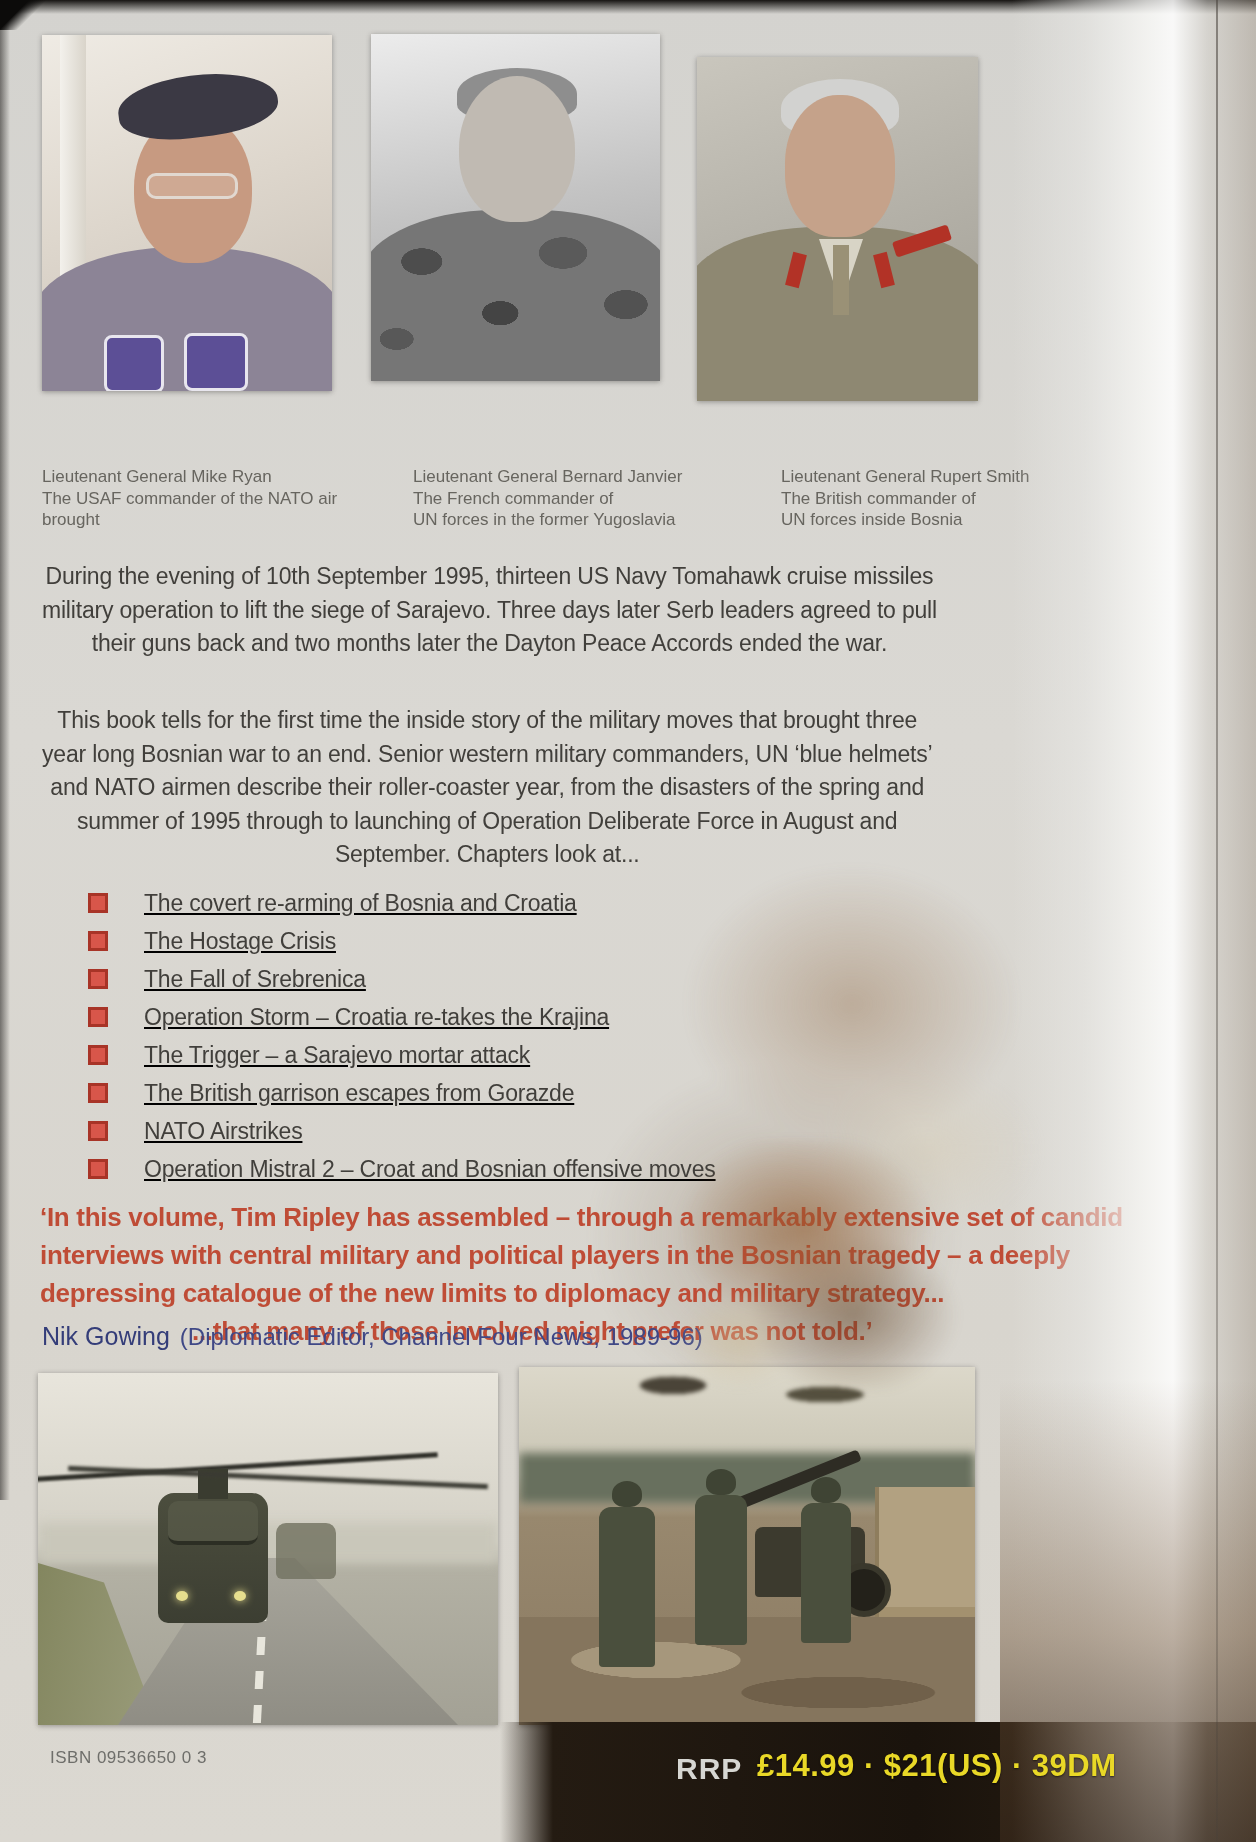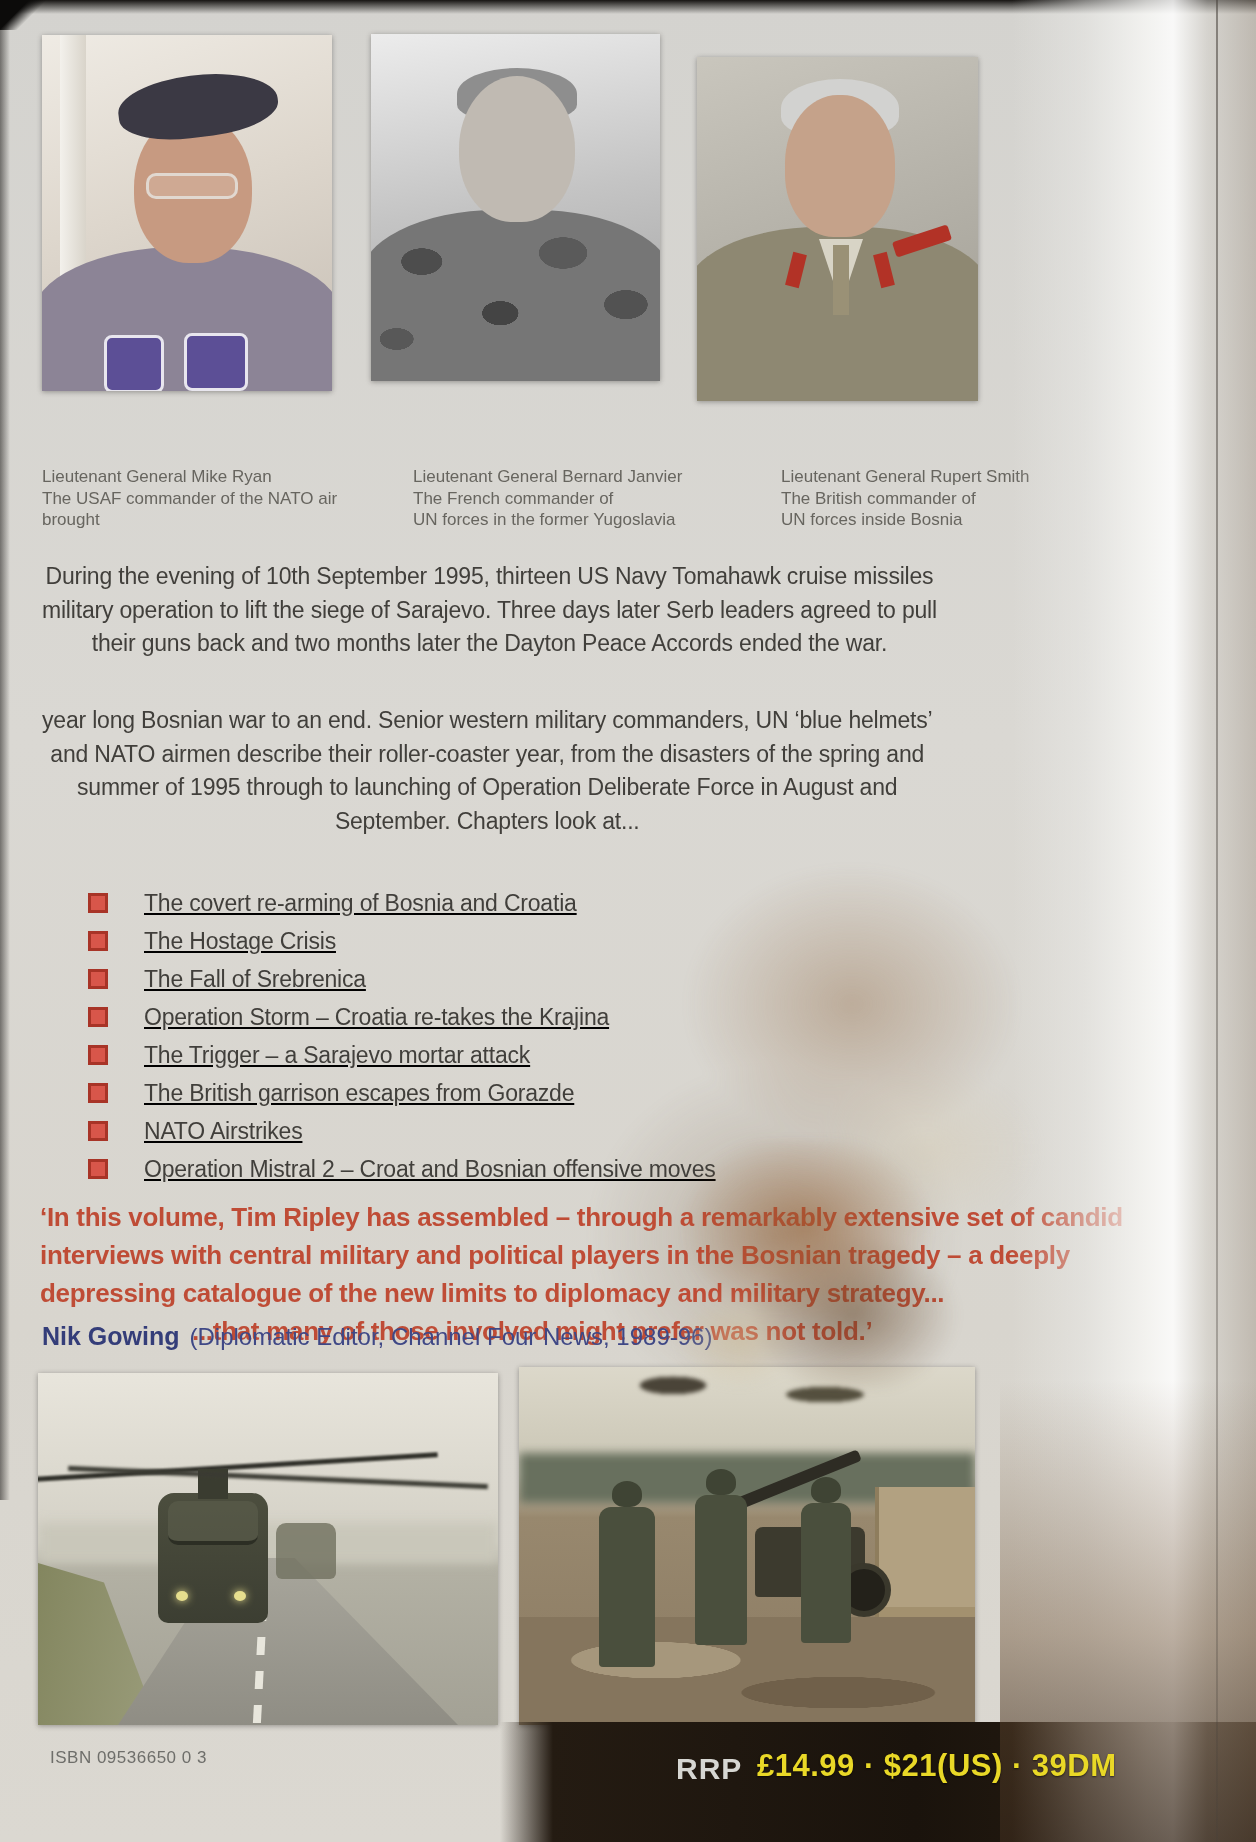--- a/index.html
+++ b/index.html
@@ -88,21 +88,21 @@
   .bullets{position:absolute;left:88px;top:884px;z-index:3;text-decoration:underline;}
   .bullet-row{display:flex;align-items:center;height:38px;}
   .bullet-sq{width:20px;height:20px;background:#d8564a;border:3px solid #a83427;box-sizing:border-box;margin-right:36px;flex:none;}
   .bullet-tx{font-size:23px;color:#413f3b;letter-spacing:-0.2px;white-space:nowrap;}
 
   .quote{position:absolute;left:40px;top:1198px;z-index:3;color:#bf4c36;font-size:26px;line-height:38px;font-weight:700;letter-spacing:-0.3px;}
   .quote div{white-space:nowrap;}
   .quote .q4{padding-left:152px;}
 
   .attribution{position:absolute;left:42px;top:1322px;z-index:3;font-size:24px;color:#3f4886;}
-  .attribution .name{font-weight:700;color:#343d79;font-size:25px;margin-right:10px;}
+  .attribution .name{font-weight:400;color:#343d79;font-size:25px;margin-right:10px;}
 
   
   .ph-heli{left:38px;top:1373px;width:460px;height:352px;background:linear-gradient(180deg,#e8e5dc 0%,#d4d1c6 48%,#b3b1a4 55%,#a3a195 100%);}
   .ph-heli .haze{left:0;top:150px;width:460px;height:40px;background:#c9c7ba;filter:blur(6px);}
   .ph-heli .grass{left:0;top:190px;width:120px;height:162px;background:linear-gradient(100deg,#83865f,#9a9c7a);clip-path:polygon(0 0,55% 12%,100% 100%,0 100%);}
   .ph-heli .road{left:80px;top:185px;width:340px;height:167px;background:linear-gradient(180deg,#a8a69c,#8f8d84);clip-path:polygon(32% 0,52% 0,100% 100%,0 100%);}
   .ph-heli .cline{left:218px;top:230px;width:8px;height:122px;background:repeating-linear-gradient(180deg,#e8e6dc 0 18px,rgba(0,0,0,0) 18px 34px);transform:rotate(3deg);}
   .ph-heli .rear{left:238px;top:150px;width:60px;height:56px;border-radius:10px 10px 6px 6px;background:#70705f;opacity:.8;}
   .ph-heli .body{left:120px;top:120px;width:110px;height:130px;border-radius:16px 16px 10px 10px;background:linear-gradient(180deg,#4c4e3e,#3c3e32);}
   .ph-heli .cab{left:130px;top:128px;width:90px;height:40px;border-radius:10px;background:#60625080;border-bottom:4px solid #2c2e24;}
@@ -186,20 +186,21 @@
     <div>The British commander of</div>
     <div>UN forces inside Bosnia</div>
   </div>
 
   <div class="para intro">
     <div>During the evening of 10th September 1995, thirteen US Navy Tomahawk cruise missiles</div>
     <div>military operation to lift the siege of Sarajevo. Three days later Serb leaders agreed to pull</div>
     <div>their guns back and two months later the Dayton Peace Accords ended the war.</div>
   </div>
   <div class="para synopsis">
+    <div>This book tells for the first time the inside story of the military moves that brought three</div>
     <div>year long Bosnian war to an end. Senior western military commanders, UN ‘blue helmets’</div>
     <div>and NATO airmen describe their roller-coaster year, from the disasters of the spring and</div>
     <div>summer of 1995 through to launching of Operation Deliberate Force in August and</div>
     <div>September. Chapters look at...</div>
   </div>
 
   <div class="bullets">
     <div class="bullet-row">
       <span class="bullet-sq"></span>
       <span class="bullet-tx">The covert re-arming of Bosnia and Croatia</span>

